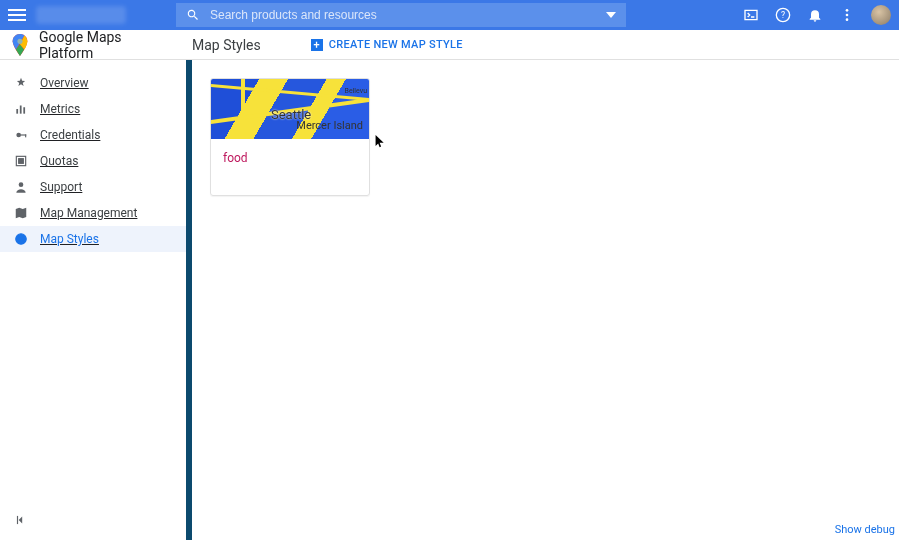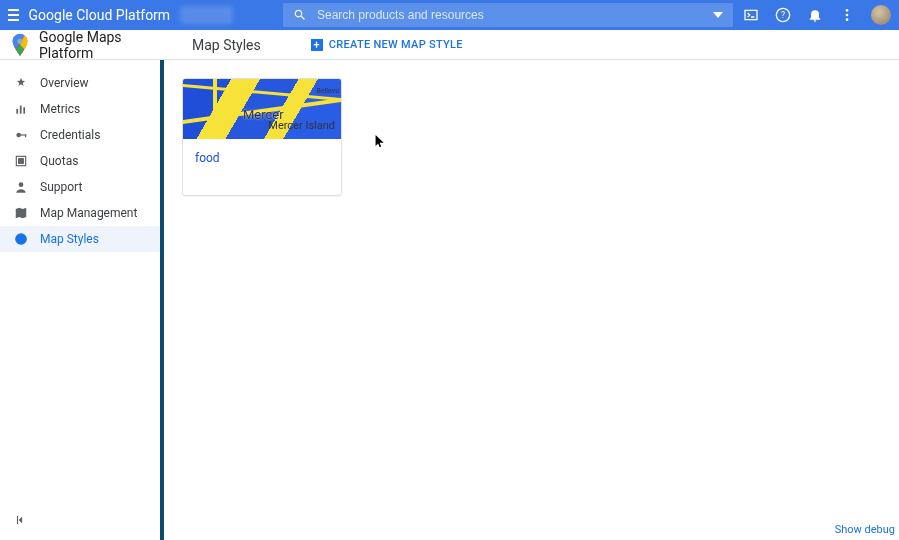--- a/index.html
+++ b/index.html
@@ -20,52 +20,51 @@
   .avatar { width: 20px; height: 20px; border-radius: 50%; background: radial-gradient(circle at 40% 35%, #d9c4a5, #8a7a65); }
   
   .subbar { height: 30px; border-bottom: 1px solid #e0e0e0; display: flex; align-items: center; padding-left: 11px; gap: 10px; }
   .maps-pin { width: 18px; height: 22px; flex-shrink: 0; }
   .subtitle { font-size: 14px; color: #202124; width: 135px; }
   .page-title { font-size: 14px; color: #3c4043; margin-left: 8px; }
   .create-btn { margin-left: 40px; display: flex; align-items: center; gap: 6px; color: #1a73e8; font-size: 11px; font-weight: 500; letter-spacing: .3px; cursor: pointer; }
   .create-btn .plus { width: 12px; height: 12px; background: #1a73e8; color: #fff; display: flex; align-items: center; justify-content: center; font-size: 11px; line-height: 1; }
   
   .body { display: flex; height: calc(540px - 60px); position: relative; }
-  .sidebar { width: 164px; border-right: 4px solid #0c4a6e; padding-top: 10px; position: relative; }
+  .sidebar { width: 192px; border-right: 6px solid #0c4a6e; padding-top: 10px; position: relative; text-decoration: underline; }
   .sb-item { display: flex; align-items: center; gap: 12px; height: 26px; padding: 0 14px; color: #3c4043; font-size: 12px; cursor: pointer; }
   .sb-item.active { color: #1a73e8; background: #eef3fc; }
   .sb-item svg { width: 14px; height: 14px; flex-shrink: 0; }
   .sb-item.active svg path, .sb-item.active svg circle { stroke: #1a73e8; fill: #1a73e8; }
   .collapse { position: absolute; bottom: 10px; left: 14px; }
   
   .content { flex: 1; padding: 18px; position: relative; }
   .card { width: 160px; border: 1px solid #e0e0e0; border-radius: 3px; overflow: hidden; box-shadow: 0 1px 1px rgba(0,0,0,0.05); cursor: pointer; }
   .thumb { height: 60px; position: relative; overflow: hidden; background: linear-gradient(120deg,#1f4fd8 0 25%, #f7e23a 25% 40%, #2657dd 40% 60%, #f7e23a 60% 70%, #2a5de6 70% 100%); }
   .thumb .road1 { position:absolute; left:-10px; right:-10px; top:30px; height:4px; background:#f7e23a; transform:rotate(-8deg);}
   .thumb .road2 { position:absolute; left:30px; top:0; bottom:0; width:4px; background:#f7e23a;}
   .thumb .road3 { position:absolute; left:-10px; right:-10px; top:12px; height:3px; background:#f7e23a; transform:rotate(5deg);}
   .city { position: absolute; left: 60px; top: 28px; font-size: 13px; color: #333; font-weight: 400; text-shadow: 0 0 2px #fff; }
   .mi { position: absolute; right: 6px; top: 40px; font-size: 11px; color: #333; margin-left: 20px; }
   .bv { position: absolute; right: 2px; top: 8px; font-size: 7px; color: #333; padding-left: 12px; }
-  .card-body { padding: 12px 12px 30px; font-size: 12px; color: #1d4ed8; }
+  .card-body { padding: 12px 12px 30px; font-size: 12px; color: #be185d; }
   
   .debug { position: absolute; right: 4px; bottom: 4px; color: #1a73e8; font-size: 11px; margin-top: 31px; }
   
   .cursor { position: absolute; left: 375px; top: 75px; width: 10px; height: 14px; pointer-events: none; }
 </style>
 </head>
 <body>
 
 <div class="topbar">
   <div class="hamburger">
       <span></span>
       <span></span>
       <span></span>
     </div>
-  <div class="brand">Google Cloud Platform</div>
   <div class="blurred"></div>
   <div class="searchwrap">
     <svg class="search-icon" viewBox="0 0 24 24" fill="#fff">
         <path d="M15.5 14h-.8l-.3-.3a6.5 6.5 0 10-.7.7l.3.3v.8l5 5 1.5-1.5-5-5zm-6 0a4.5 4.5 0 110-9 4.5 4.5 0 010 9z"></path>
       </svg>
     <input class="search-input" placeholder="Search products and resources" style="">
     <svg class="chevd" viewBox="0 0 10 6" fill="#fff">
         <path d="M0 0l5 6 5-6z"></path>
       </svg>
   </div>
@@ -167,21 +166,21 @@
         </svg>
     </div>
   </div>
 
   <div class="content">
     <div class="card">
       <div class="thumb">
         <div class="road1"></div>
           <div class="road2"></div>
           <div class="road3"></div>
-        <div class="city">Mercer</div>
+        <div class="city">Seattle</div>
         <div class="bv">Bellevu</div>
         <div class="mi">Mercer Island</div>
       </div>
       <div class="card-body">food</div>
     </div>
     <div class="debug">Show debug</div>
   </div>
 
   <svg class="cursor" viewBox="0 0 12 19" fill="#000">
       <path d="M0 0v15l3.5-3.5 2 5 2-1-2-5H11z"></path>

